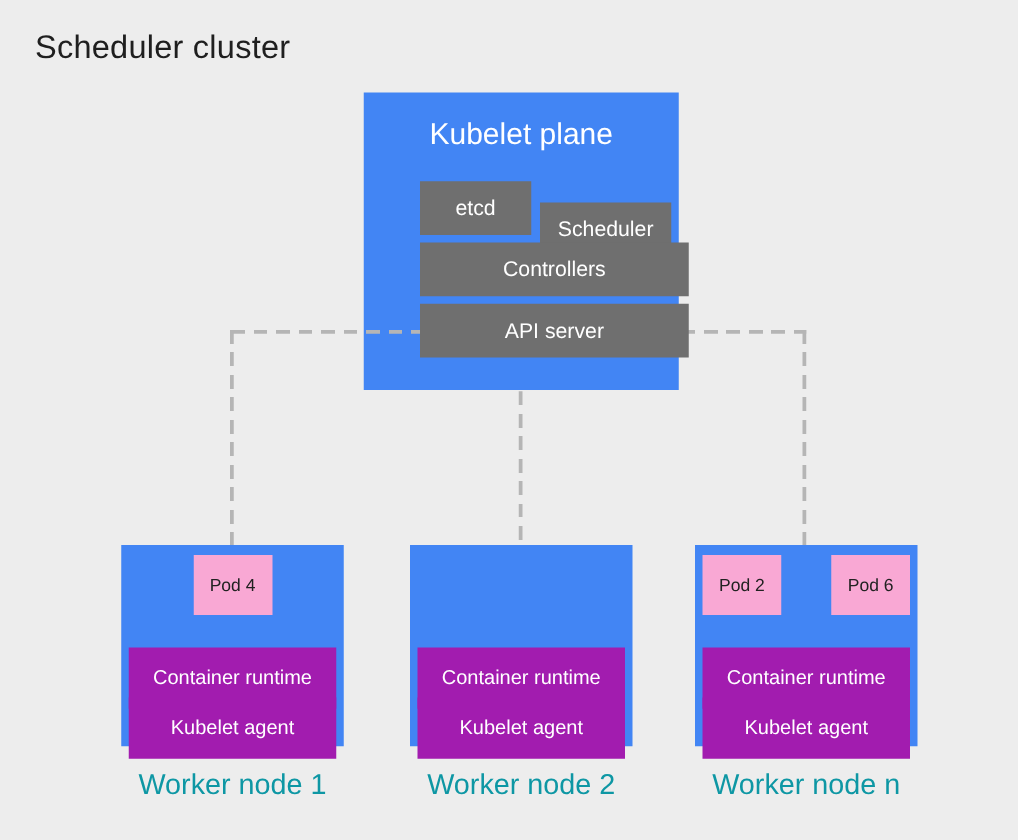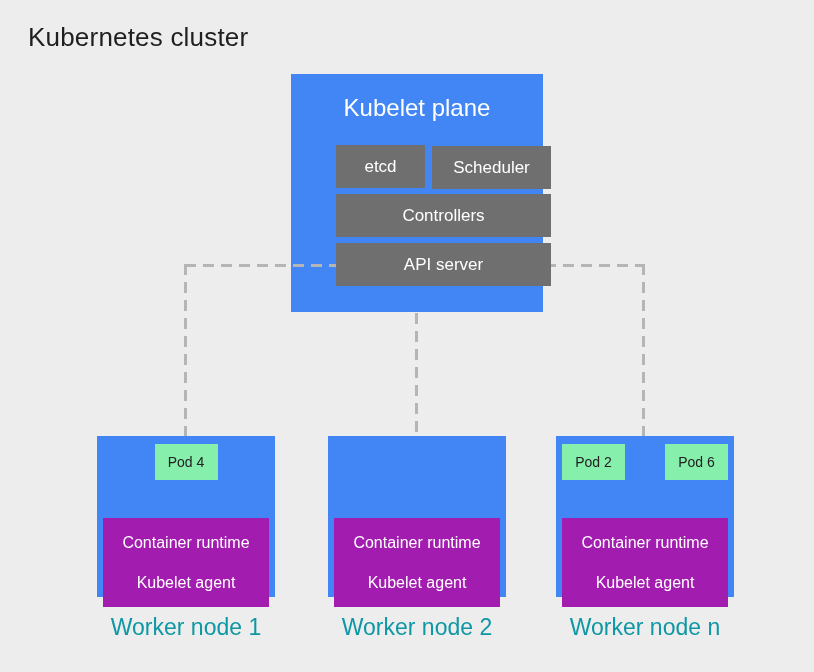--- a/index.html
+++ b/index.html
@@ -46,21 +46,21 @@
     background: #6f6f6f;
     color: #ffffff;
     font-size: 17px;
     display: flex;
     align-items: center;
     justify-content: center;
     z-index: 3;
     margin-left: 28px;
   }
   .cp-etcd        { left: 17px;  top: 71px;  width: 89px;  height: 43px; }
-  .cp-scheduler   { left: 113px; top: 72px;  width: 119px; height: 43px; }
+  .cp-scheduler   { left: 113px; top: 88px;  width: 105px; height: 43px; }
   .cp-controllers { left: 17px;  top: 120px; width: 215px; height: 43px; }
   .cp-apiserver   { left: 17px;  top: 169px; width: 215px; height: 43px; }
 
   
   .dash-h {
     position: absolute;
     height: 3px;
     background: repeating-linear-gradient(90deg, #b5b5b5 0 11px, transparent 11px 18px);
     z-index: 2;
   }
@@ -93,22 +93,22 @@
     top: 8px;
     width: 100%;
     display: flex;
     padding: 0 6px;
     box-sizing: border-box;
   }
   .pod-row.single { justify-content: center; }
   .pod-row.double { justify-content: space-between; }
   .pod {
     width: 63px;
-    height: 36px;
-    background: #86efac;
+    height: 48px;
+    background: #f9a8d4;
     color: #212121;
     font-size: 14px;
     display: flex;
     align-items: center;
     justify-content: center;
   }
   .node-box {
     position: absolute;
     left: 6px;
     width: 166px;
@@ -133,21 +133,21 @@
   }
   .worker-label-1 { left: 97px;  }
   .worker-label-2 { left: 328px; }
   .worker-label-3 { left: 556px; }
 </style>
 </head>
 <body>
 
 <div class="canvas">
 
-  <div class="diagram-title">Kubernetes cluster</div>
+  <div class="diagram-title">Scheduler cluster</div>
 
   <div class="control-plane">
     <div class="control-plane-title">Kubelet plane</div>
     <div class="cp-box cp-etcd">etcd</div>
     <div class="cp-box cp-scheduler">Scheduler</div>
     <div class="cp-box cp-apiserver">API server</div>
     <div class="cp-box cp-controllers">Controllers</div>
   </div>
 
   <div class="dash-h dash-top"></div>

